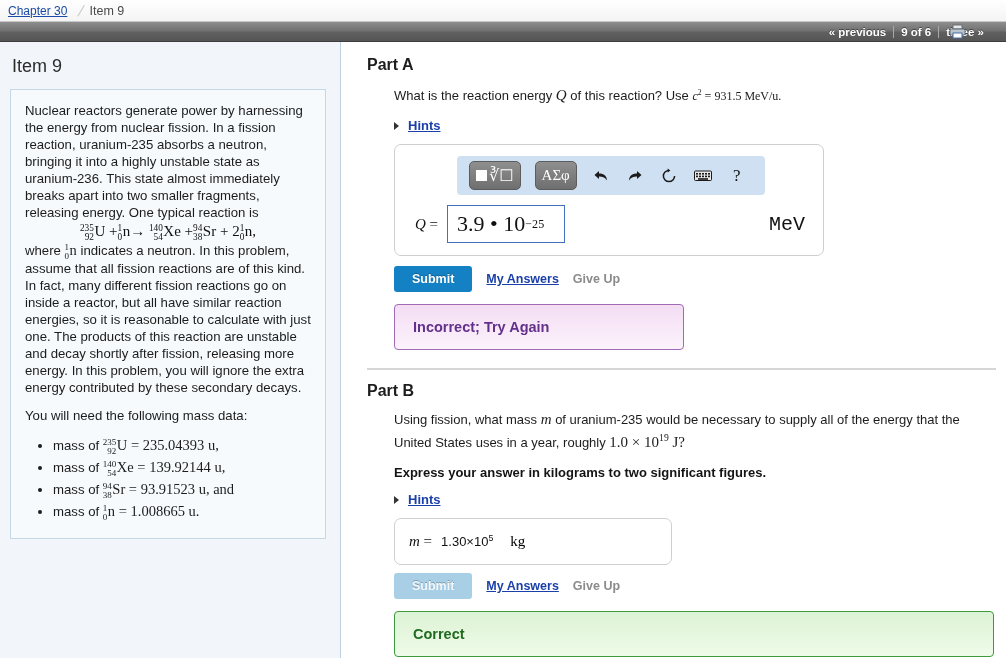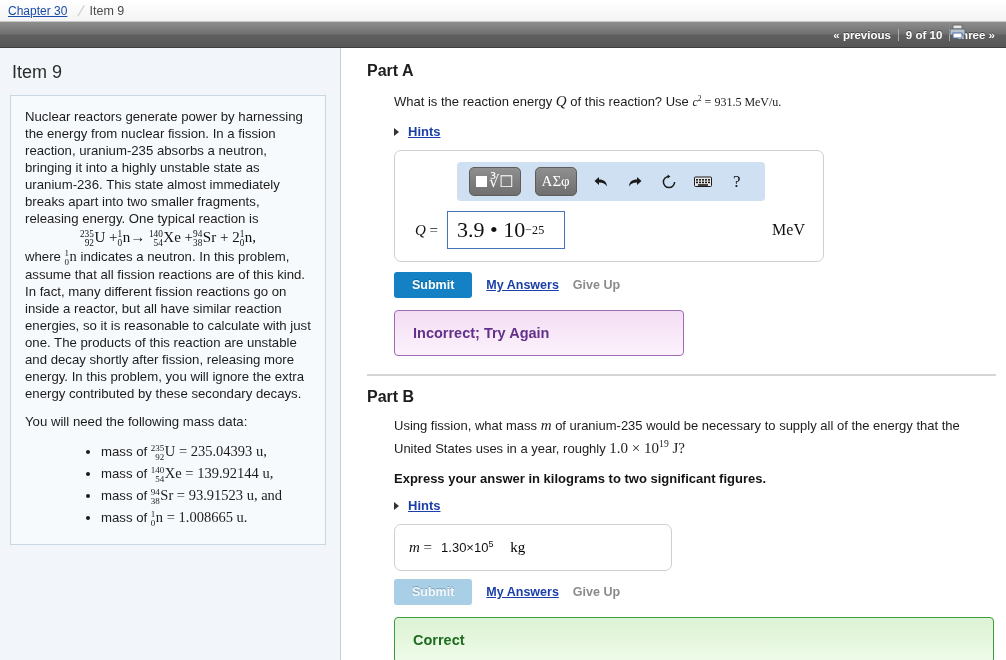--- a/index.html
+++ b/index.html
@@ -65,27 +65,27 @@
     display: flex;
     flex-direction: column;
     line-height: 5px;
     font-size: 8px;
     color: #333;
   }
   .printer-icon { cursor: pointer; display:flex; align-items:center; }
 
   
   .navbar {
-    height: 26px;
+    height: 20px;
     background: linear-gradient(to bottom, #8e8e8e 0%, #707070 48%, #606060 52%, #555555 100%);
     border-bottom: 1px solid #3d3d3d;
     display: flex;
     align-items: center;
     justify-content: flex-end;
-    padding-right: 4px;
+    padding-right: 15px;
     font-size: 11.5px;
   }
   .nav-link {
     color: #ffffff;
     text-decoration: none;
     cursor: pointer;
     padding: 0 7px;
     font-weight: bold;
     text-shadow: 0 -1px 0 rgba(0,0,0,.45);
   }
@@ -145,21 +145,20 @@
   .masslist {
     margin: 4px 0 2px 0;
     padding-left: 28px;
     font-family: "Liberation Sans", sans-serif;
   }
   .masslist li {
     font-size: 13.2px;
     line-height: 20px;
     color: #1c1c1c;
     margin-bottom: 1px;
-    margin-left: 48px;
   }
   .ser { font-family: "Liberation Serif", serif; font-size: 14.5px; }
 
   
   .nuc {
     display: inline-block;
     vertical-align: -0.38em;
     text-align: right;
     font-size: 0.62em;
     line-height: 0.95em;
@@ -281,22 +280,22 @@
     padding: 0 9px;
     display: flex;
     align-items: center;
     font-family: "Liberation Serif", serif;
     font-size: 22px;
     color: #111;
     cursor: text;
   }
   .ans-input sup { font-size: .55em; vertical-align: super; }
   .unit {
-    font-family: Liberation Serif, serif;
-    font-size: 16px;
+    font-family: Liberation Mono, monospace;
+    font-size: 20px;
     color: #111;
     margin-left: auto;
     padding-right: 6px;
   }
 
   .btn-row {
     display: flex;
     align-items: center;
     gap: 14px;
     margin-bottom: 12px;
@@ -390,21 +389,21 @@
         <rect x="1" y="5" width="15" height="6" rx="1.6" fill="#b9c4cc" stroke="#5d6b75" stroke-width="1"></rect>
         <rect x="4" y="9" width="9" height="5" fill="#ffffff" stroke="#4a6fa5" stroke-width="1"></rect>
       </svg>
     </span>
   </div>
 </div>
 
 <div class="navbar">
   <span class="nav-link">« previous</span>
   <span class="nav-div"></span>
-  <span class="nav-count">9 of 10</span>
+  <span class="nav-count">9 of 6</span>
   <span class="nav-div"></span>
   <span class="nav-link">three »</span>
 </div>
 
 <div class="page">
 
   <div class="left-panel">
     <div class="item-title">Item 9</div>
 
     <div class="problem-box">

